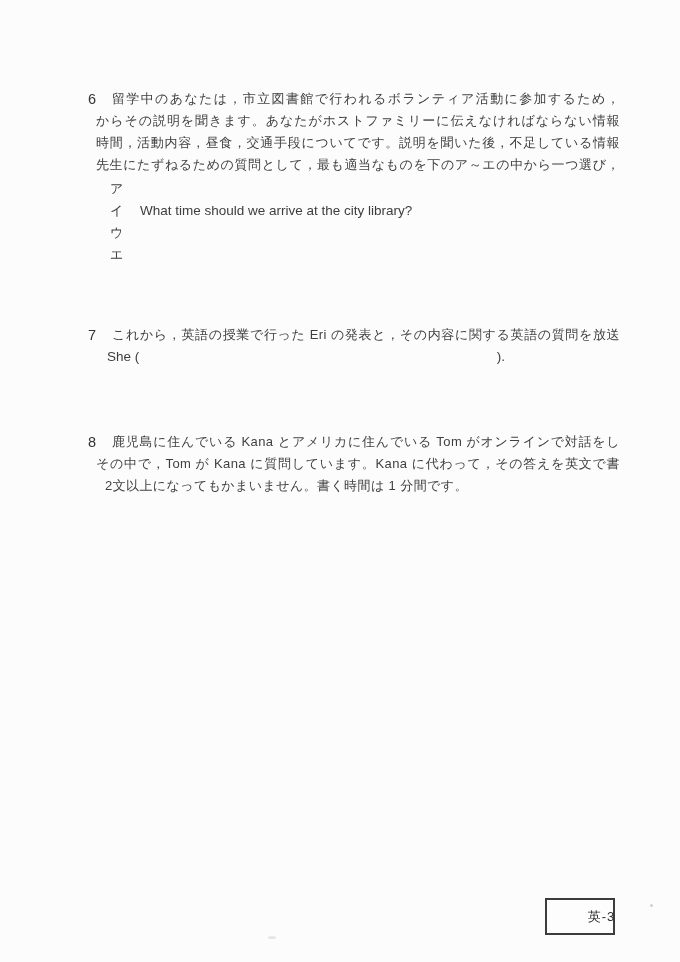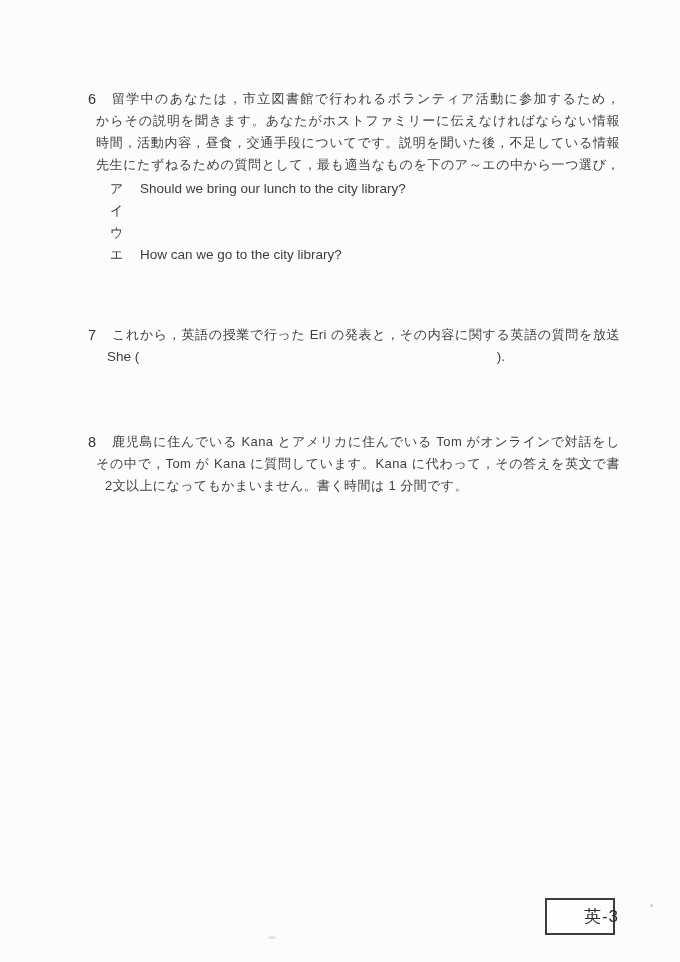--- a/index.html
+++ b/index.html
@@ -49,21 +49,21 @@
     color: #3d3d3d;
   }
   .page-label-box {
     position: absolute; left: 545px; top: 898px;
     width: 66px; height: 33px;
     border: 2px solid #3c3c3c;
     background: #fdfdfd;
     display: flex; align-items: center; justify-content: center;
   }
   .page-label-box span {
-    font-size: 17px; letter-spacing: 1px; color: #2e2e2e; margin-left: 43px;
+    font-size: 13px; letter-spacing: 1px; color: #2e2e2e; margin-left: 43px;
   }
   .speck { position: absolute; border-radius: 50%; }
   .speck1 { left: 650px; top: 904px; width: 3px; height: 3px; background: #cfcfcf; }
   .speck2 { left: 268px; top: 936px; width: 8px; height: 3px; background: #e4e4e4; }
 </style>
 </head>
 <body>
 
 <div class="page">
 
@@ -71,31 +71,30 @@
     <span class="qnum">6</span>
     <div class="para">
       <div class="line full indent">留学中のあなたは，市立図書館で行われるボランティア活動に参加するため，David 先生</div>
       <div class="line full">からその説明を聞きます。あなたがホストファミリーに伝えなければならない情報は，集合</div>
       <div class="line full">時間，活動内容，昼食，交通手段についてです。説明を聞いた後，不足している情報を David</div>
       <div class="line full">先生にたずねるための質問として，最も適当なものを下のア～エの中から一つ選び，その記号</div>
     </div>
     <div class="choices">
       <div class="choice">
         <span class="clabel">ア</span>
-        <span class="ctext">Should we bring our lunch to the city library?</span>
       </div>
       <div class="choice">
         <span class="clabel">イ</span>
+        <span class="ctext">What time should we arrive at the city library?</span>
       </div>
       <div class="choice">
         <span class="clabel">ウ</span>
       </div>
       <div class="choice">
         <span class="clabel">エ</span>
-        <span class="ctext">How can we go to the city library?</span>
       </div>
     </div>
   </section>
 
   <section class="q q7">
     <span class="qnum">7</span>
     <div class="para">
       <div class="line full indent">これから，英語の授業で行った Eri の発表と，その内容に関する英語の質問を放送します。</div>
       <div class="answer-line">
         <span>She (</span>

